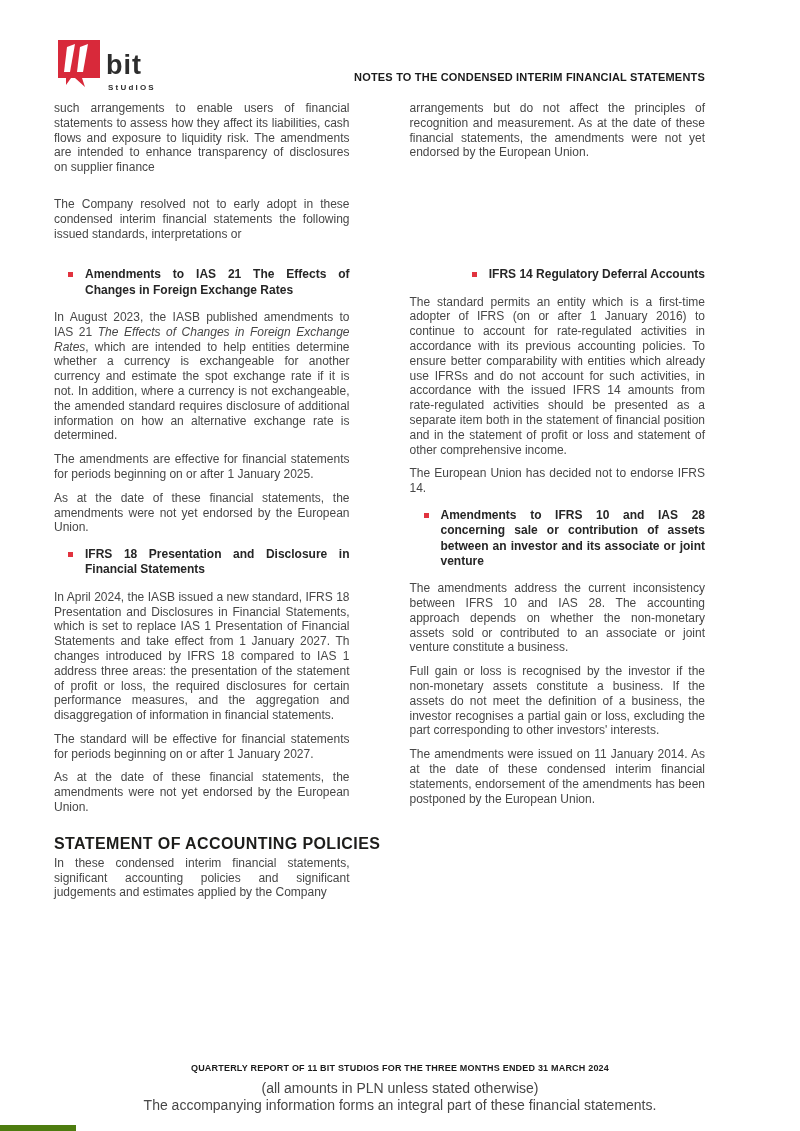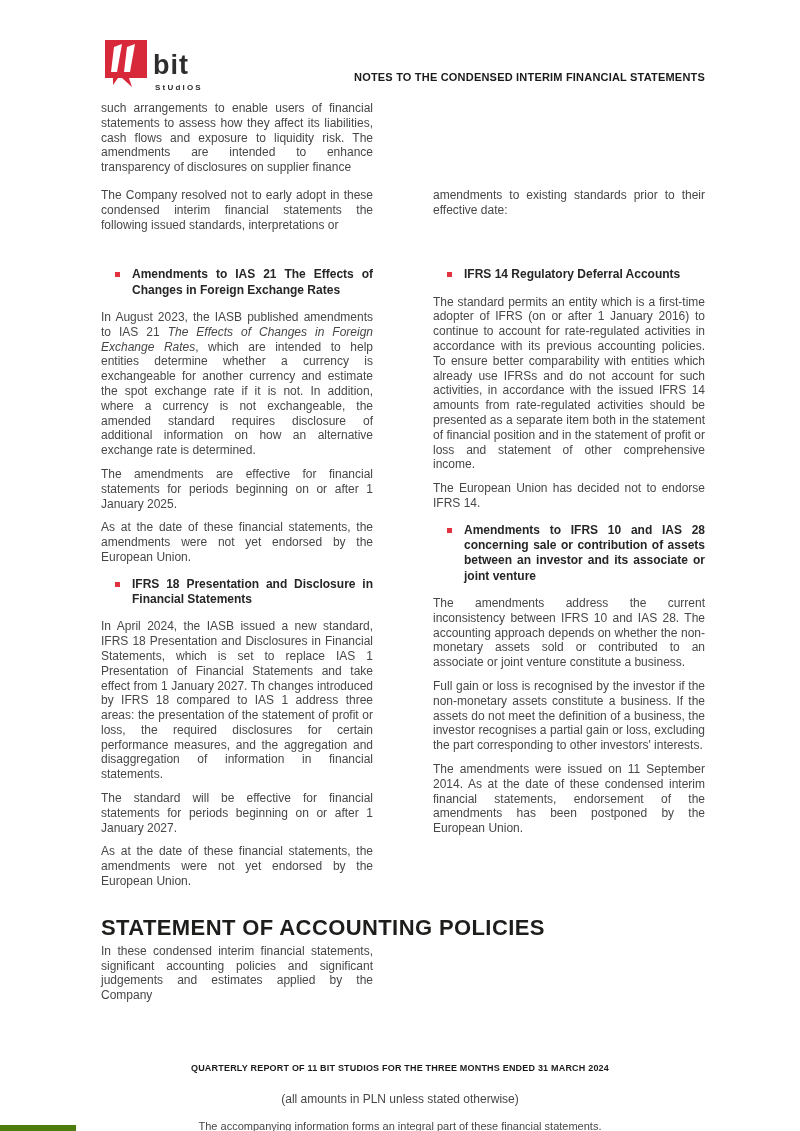--- a/index.html
+++ b/index.html
@@ -1,21 +1,21 @@
 <!DOCTYPE html>
 <html><head>
 <meta charset="utf-8">
 <style>
   html,body{margin:0;padding:0;}
   body{
     width:800px;height:1131px;background:#ffffff;position:relative;overflow:hidden;
     font-family:"Liberation Sans", sans-serif;color:#474747;
     -webkit-font-smoothing:antialiased;
   }
-  .page{padding:38px 95px 0 101px;box-sizing:border-box;}
+  .page{padding:38px 95px 0 54px;box-sizing:border-box;}
 
   
   .header{display:flex;justify-content:space-between;align-items:flex-start;height:56px;}
   .logo{display:flex;align-items:flex-start;gap:6px;}
   .logo-texts{margin-top:16px;line-height:1;}
   .logo-bit{font-size:27px;font-weight:bold;color:#2d2d2d;letter-spacing:1px;line-height:22px;}
   .logo-studios{font-size:8px;font-weight:bold;color:#2d2d2d;letter-spacing:2.2px;margin-top:8px;margin-left:2px;}
   .doc-title{font-size:11px;font-weight:bold;color:#1b1b1b;margin-top:33px;letter-spacing:0.2px;white-space:nowrap;text-align:center;}
 
   
@@ -24,43 +24,43 @@
   .para:last-child{margin-bottom:0;}
   .intro{margin-top:7px;}
 
   .red-heading{
     margin-top:17px;font-size:11.5px;font-weight:bold;line-height:15.5px;
     color:#e1333f;text-align:left;
   }
   .resolve{margin-top:13px;}
   .main-cols{margin-top:26px;}
 
-  .bullet-item{display:flex;margin:12px 0 12px 0;}
+  .bullet-item{display:flex;margin:12px 0 12px 0;justify-content:flex-end;}
   .bullet-marker{flex:none;width:5px;height:5px;background:#e1333f;margin:5px 12px 0 14px;}
   .bullet-text{font-size:12px;font-weight:bold;line-height:15.3px;color:#262626;text-align:justify;}
   .bullet-item.first{margin-top:0;}
   .em{font-style:italic;}
 
   .section-title{
-    margin-top:26px;font-size:22px;font-weight:bold;color:#1d1d1b;letter-spacing:0.4px;
+    margin-top:20px;font-size:16px;font-weight:bold;color:#1d1d1b;letter-spacing:0.4px;
   }
   .bottom-cols{margin-top:3px;}
 
   
   .page-num-box{
     position:absolute;left:0;top:1125px;width:76px;height:30px;background:#4d7c0f;
     clip-path:polygon(0 0,100% 0,100% 55%,83% 100%,0 100%);
     color:#ffffff;font-weight:bold;font-size:13.5px;
     display:flex;align-items:center;justify-content:center;
     padding-right:13px;box-sizing:border-box;
   }
   .footer-text{position:absolute;top:1064px;left:0;width:800px;text-align:center;line-height:1;}
   .footer-line1{font-size:9px;font-weight:bold;color:#1b1b1b;letter-spacing:0.2px;}
-  .footer-line2{font-size:12px;color:#474747;margin-top:20px;}
-  .footer-line3{font-size:11px;color:#474747;margin-top:16px;}
+  .footer-line2{font-size:14px;color:#474747;margin-top:8px;}
+  .footer-line3{font-size:14px;color:#474747;margin-top:3px;}
 </style>
 </head>
 <body>
 
 <div class="page">
 
   <div class="header">
     <div class="logo">
       <span>
         <svg width="46" height="56" viewBox="0 0 46 56" xmlns="http://www.w3.org/2000/svg">
@@ -72,26 +72,26 @@
       <div class="logo-texts">
         <div class="logo-bit">bit</div>
         <div class="logo-studios">StUdIOS</div>
       </div>
     </div>
     <div class="doc-title">NOTES TO THE CONDENSED INTERIM FINANCIAL STATEMENTS</div>
   </div>
 
   <div class="cols intro">
     <div class="para">such arrangements to enable users of financial statements to assess how they affect its liabilities, cash flows and exposure to liquidity risk. The amendments are intended to enhance transparency of disclosures on supplier finance</div>
+    <div class="para">arrangements but do not affect the principles of recognition and measurement. As at the date of these financial statements, the amendments were not yet endorsed by the European Union.</div>
   </div>
 
 
   <div class="cols resolve">
     <div class="para">The Company resolved not to early adopt in these condensed interim financial statements the following issued standards, interpretations or</div>
-    <div class="para">amendments to existing standards prior to their effective date:</div>
   </div>
 
   <div class="cols main-cols">
 
     <div class="col">
       <div class="bullet-item first">
         <span class="bullet-marker"></span>
         <div class="bullet-text">Amendments to IAS 21 The Effects of Changes in Foreign Exchange Rates</div>
       </div>
       <div class="para"><span>In August 2023, the IASB published amendments to IAS 21 </span><span class="em">The Effects of Changes in Foreign Exchange Rates</span><span>, which are intended to help entities determine whether a currency is exchangeable for another currency and estimate the spot exchange rate if it is not. In addition, where a currency is not exchangeable, the amended standard requires disclosure of additional information on how an alternative exchange rate is determined.</span></div>
@@ -112,21 +112,21 @@
         <div class="bullet-text">IFRS 14 Regulatory Deferral Accounts</div>
       </div>
       <div class="para">The standard permits an entity which is a first-time adopter of IFRS (on or after 1 January 2016) to continue to account for rate-regulated activities in accordance with its previous accounting policies. To ensure better comparability with entities which already use IFRSs and do not account for such activities, in accordance with the issued IFRS 14 amounts from rate-regulated activities should be presented as a separate item both in the statement of financial position and in the statement of profit or loss and statement of other comprehensive income.</div>
       <div class="para">The European Union has decided not to endorse IFRS 14.</div>
       <div class="bullet-item">
         <span class="bullet-marker"></span>
         <div class="bullet-text">Amendments to IFRS 10 and IAS 28 concerning sale or contribution of assets between an investor and its associate or joint venture</div>
       </div>
       <div class="para">The amendments address the current inconsistency between IFRS 10 and IAS 28. The accounting approach depends on whether the non-monetary assets sold or contributed to an associate or joint venture constitute a business.</div>
       <div class="para">Full gain or loss is recognised by the investor if the non-monetary assets constitute a business. If the assets do not meet the definition of a business, the investor recognises a partial gain or loss, excluding the part corresponding to other investors' interests.</div>
-      <div class="para">The amendments were issued on 11 September 2014. As at the date of these condensed interim financial statements, endorsement of the amendments has been postponed by the European Union.</div>
+      <div class="para">The amendments were issued on 11 January 2014. As at the date of these condensed interim financial statements, endorsement of the amendments has been postponed by the European Union.</div>
     </div>
 
   </div>
 
   <div class="section-title">STATEMENT OF ACCOUNTING POLICIES</div>
   <div class="cols bottom-cols">
     <div class="para">In these condensed interim financial statements, significant accounting policies and significant judgements and estimates applied by the Company</div>
   </div>
 
 </div>

